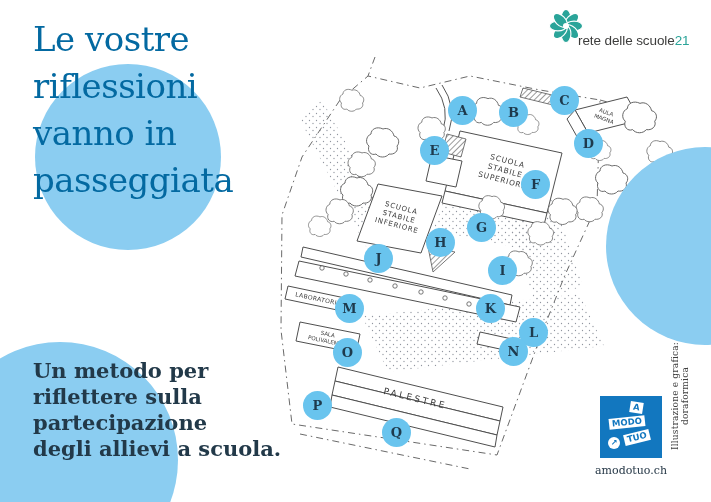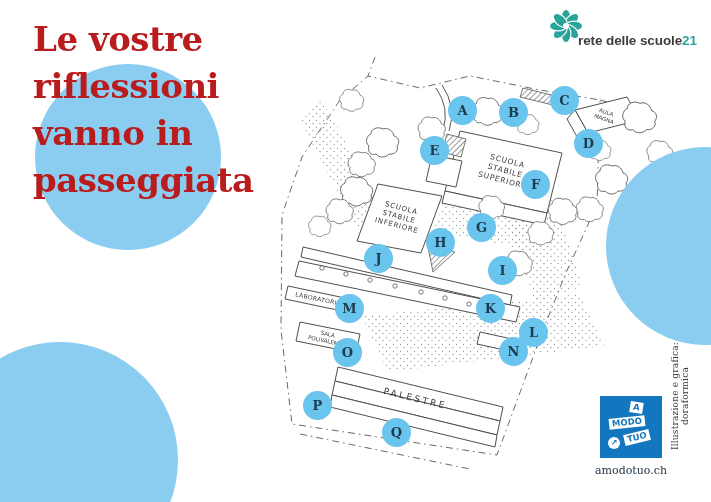--- a/index.html
+++ b/index.html
@@ -8,33 +8,33 @@
     overflow:hidden;font-family:"DejaVu Serif",serif;
   }
   
   .circle{position:absolute;border-radius:50%;background:#8bcdf1;z-index:1;}
   .circle-title{left:35px;top:64px;width:186px;height:186px;}
   .circle-right{left:606px;top:147px;width:198px;height:198px;z-index:3;}
   .circle-bottom{left:-58px;top:342px;width:236px;height:236px;}
   
   .page-title{
     position:absolute;left:33px;top:16px;z-index:5;
-    font-size:34px;line-height:47px;font-weight:700;color:#b91c1c;
+    font-size:34px;line-height:47px;font-weight:400;color:#0369a1;
     letter-spacing:-0.5px;white-space:pre-line;
   }
   .intro-text{
     position:absolute;left:33px;top:358px;z-index:5;
     font-size:21px;line-height:26px;font-weight:700;color:#223949;
     white-space:pre-line;
   }
   
   .brand-icon{position:absolute;left:548px;top:8px;z-index:5;}
   .brand-word{
     position:absolute;left:578px;top:33px;z-index:5;
-    font-family:"Liberation Sans",sans-serif;font-size:13.5px;font-weight:700;
+    font-family:"Liberation Sans",sans-serif;font-size:13.5px;font-weight:400;
     color:#3d3d3c;letter-spacing:-0.1px;
   }
   .brand-word .num{color:#2aa499;}
   .brand-tagline{
     position:absolute;left:578px;top:55px;z-index:5;
     font-family:"Liberation Sans",sans-serif;font-size:8.5px;line-height:10.5px;
     color:#2aa499;white-space:pre-line;
   }
   
   .map-svg{position:absolute;left:255px;top:48px;z-index:2;}
@@ -204,20 +204,24 @@
     </g>
   </svg>
 
   <div class="circle circle-right"></div>
 
   <div class="page-title">Le vostre
 riflessioni
 vanno in
 passeggiata</div>
 
+  <div class="intro-text">Un metodo per
+riflettere sulla
+partecipazione
+degli allievi a scuola.</div>
 
   <div class="brand-icon">
     <svg width="36" height="36" viewBox="-19 -19 38 38">
       <g fill="#2aa499" stroke="#ffffff" stroke-width="1.2">
         <ellipse transform="rotate(0)" cx="0" cy="-8.5" rx="5.2" ry="9"></ellipse>
         <ellipse transform="rotate(45)" cx="0" cy="-8.5" rx="5.2" ry="9"></ellipse>
         <ellipse transform="rotate(90)" cx="0" cy="-8.5" rx="5.2" ry="9"></ellipse>
         <ellipse transform="rotate(135)" cx="0" cy="-8.5" rx="5.2" ry="9"></ellipse>
         <ellipse transform="rotate(180)" cx="0" cy="-8.5" rx="5.2" ry="9"></ellipse>
         <ellipse transform="rotate(225)" cx="0" cy="-8.5" rx="5.2" ry="9"></ellipse>

